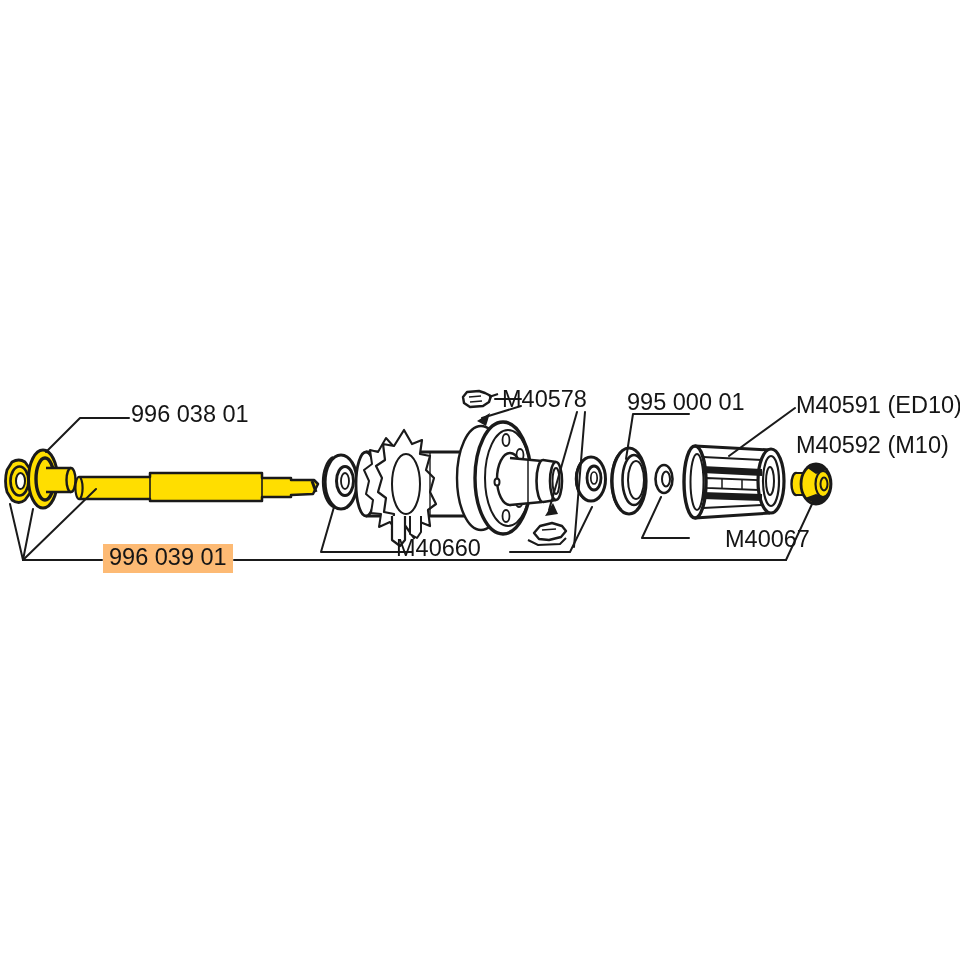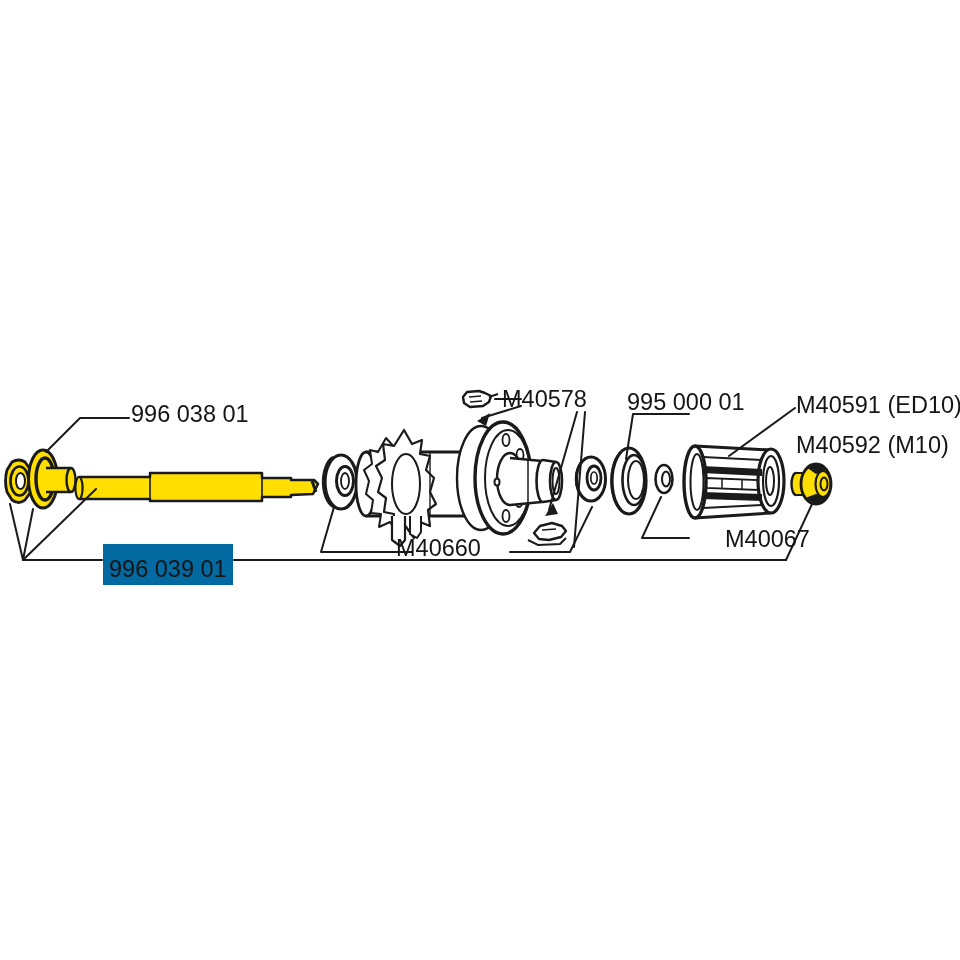--- a/index.html
+++ b/index.html
@@ -18,22 +18,22 @@
   }
   .part-label {
     position: absolute;
     font-size: 23.5px;
     line-height: 1.0;
     color: #151515;
     letter-spacing: 0px;
     white-space: nowrap;
   }
   .part-label.highlight {
-    background: #0369a1;
-    padding: 14px 6px 3px 6px;
+    background: #fdba74;
+    padding: 2px 6px 3px 6px;
   }
 </style>
 </head>
 <body>
 
 <div id="stage">
 
   <svg id="drawing" viewBox="0 0 960 960" xmlns="http://www.w3.org/2000/svg">
 
     <g>

